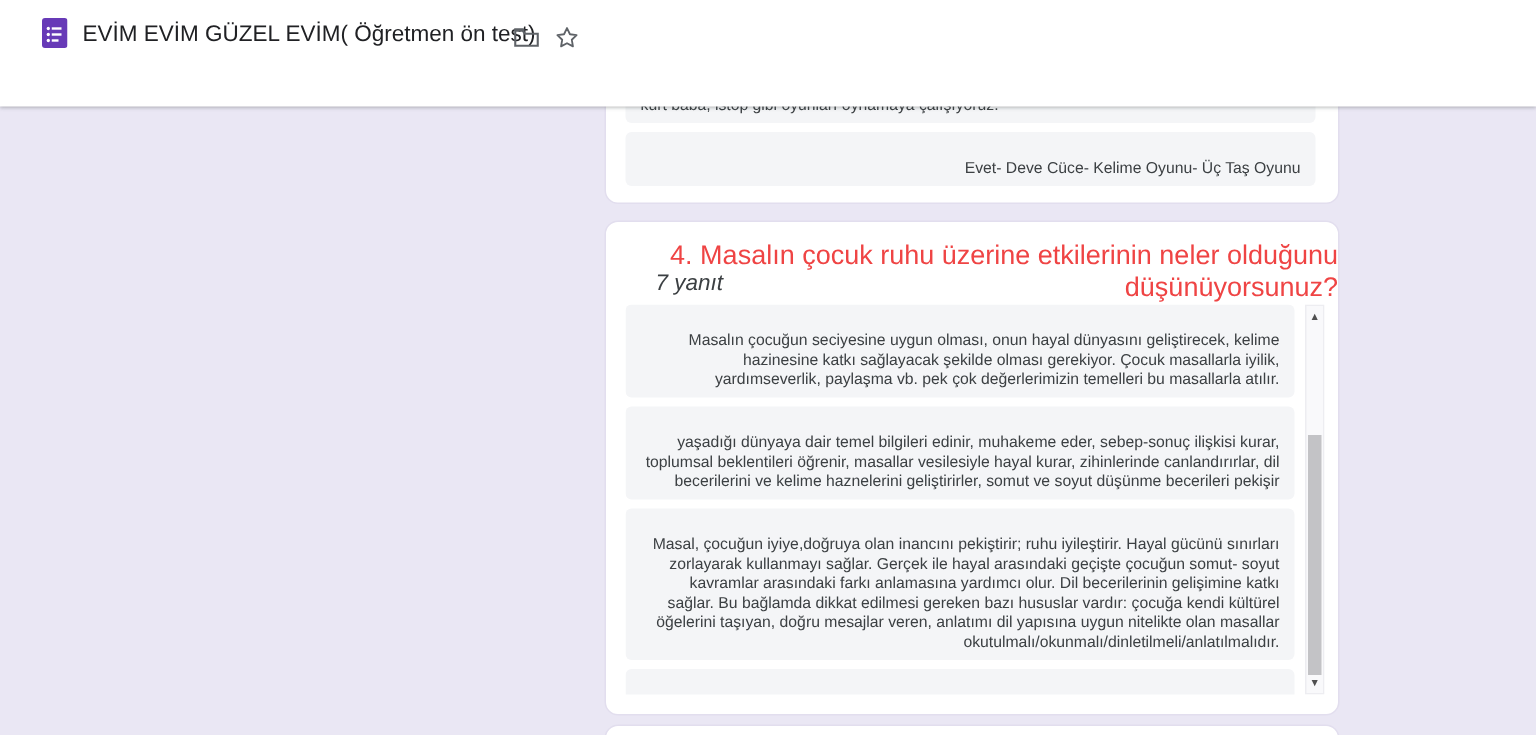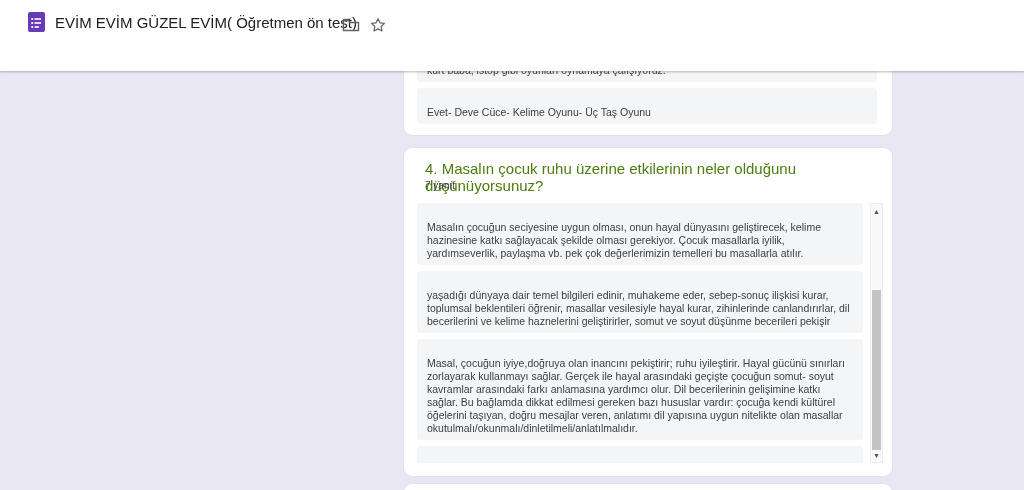--- a/index.html
+++ b/index.html
@@ -38,32 +38,32 @@
   }
   .badge {
     width:15px; height:15px; border-radius:50%; background:#673ab7;
     color:#fff; font-size:9.5px; font-weight:bold;
     display:flex; align-items:center; justify-content:center;
   }
 
   
   .card {
     position:absolute; left:403px; width:490px; background:#fff;
-    border:1px solid #e2deee; border-radius:9px;
+    border:1px solid #e2deee; border-radius:9px;text-align:right;
   }
   .prev-card { top:30px; height:106px; z-index:1; }
   .prev-answers {
     position:absolute; left:13px; right:15px; bottom:11px;
     display:flex; flex-direction:column; gap:6px;
   }
   .main-card { top:147px; height:330px; z-index:1; }
   .next-card { top:483px; height:40px; z-index:1; }
 
-  .question-title { position:absolute; left:21px; top:12px; font-size:15px; color:#4d7c0f; }
-  .response-count { position:absolute; left:21px; top:32px; font-size:10px; color:#3c4043; }
+  .question-title { position:absolute; left:21px; top:12px; font-size:18px; color:#ef4444; }
+  .response-count { position:absolute; left:33px; top:32px; font-size:15px; color:#3c4043;font-style:italic; }
 
   .scroll-area {
     position:absolute; left:13px; top:55px; width:466px; height:260px;
     overflow:hidden;
   }
   .answers-list { width:446px; display:flex; flex-direction:column; }
 
   .answer-block {
     background:#f4f5f7; border-radius:4px;
     padding:5px 10px 5px 10px; margin-bottom:6px;

